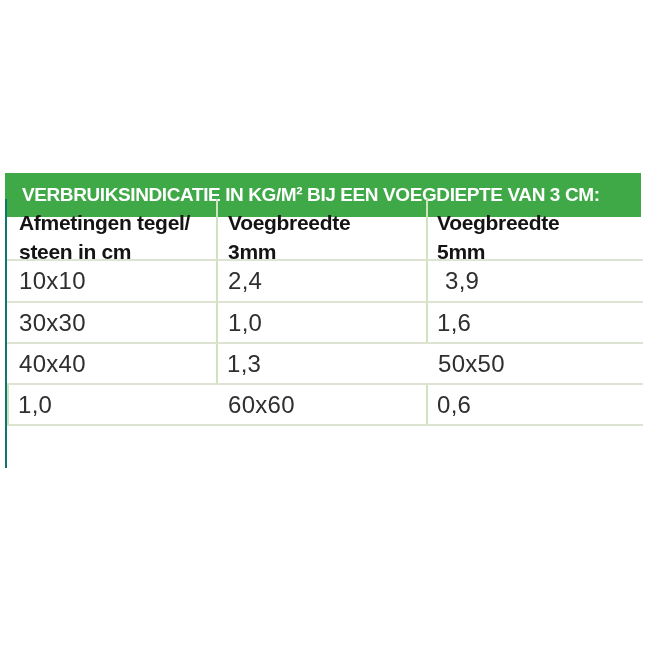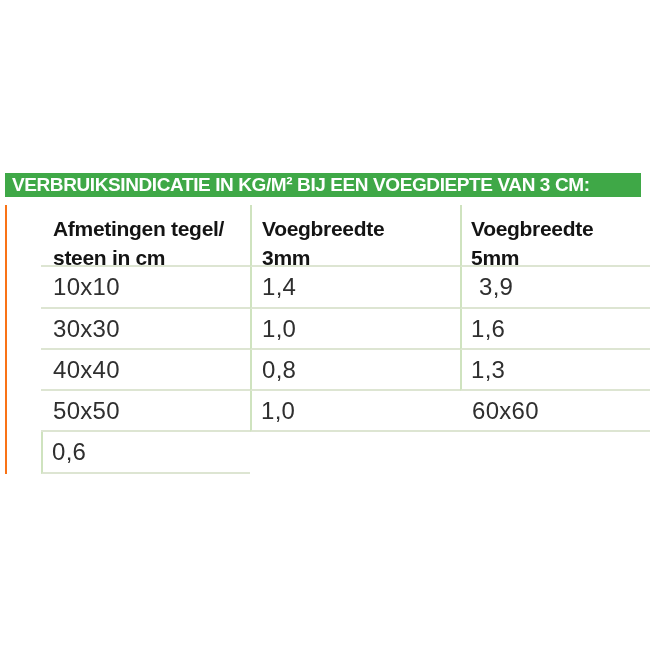--- a/index.html
+++ b/index.html
@@ -11,47 +11,46 @@
     overflow: hidden;
     font-family: "Liberation Sans", sans-serif;
   }
 
   
   .header-bar {
     position: absolute;
     left: 5px;
     top: 173px;
     width: 636px;
-    height: 24px;
+    height: 44px;
     background: #3fa847;
     display: flex;
     align-items: center;
     box-sizing: border-box;
-    padding-left: 7px;
+    padding-left: 17px;
   }
   .header-bar .title {
     color: #ffffff;
     font-size: 19px;
     font-weight: bold;
     letter-spacing: -0.4px;
     white-space: nowrap;
   }
 
   
   .tbl {
     position: absolute;
     left: 5px;
-    top: 205px;
+    top: 199px;
     width: 638px;
     box-sizing: border-box;
-    border-left: 2px solid #f97316;
+    border-left: 2px solid #0f766e;
     display: grid;
     grid-template-columns: 209px 210px 217px;
     grid-template-rows: 62px 42px 41px 41px 41px 42px;
-    padding-left: 34px;
   }
   .cell {
     box-sizing: border-box;
     border-bottom: 2px solid #dde5d2;
     display: flex;
     align-items: center;
     color: #2f2f2f;
     font-size: 24px;
     letter-spacing: 0.3px;
     padding-left: 12px;
@@ -95,29 +94,28 @@
     <div class="cell hcell c2">
       <span class="hline">Voegbreedte</span>
       <span class="hline">3mm</span>
     </div>
     <div class="cell hcell c3">
       <span class="hline">Voegbreedte</span>
       <span class="hline">5mm</span>
     </div>
 
     <div class="cell c1">10x10</div>
-    <div class="cell c2">1,4</div>
+    <div class="cell c2">2,4</div>
     <div class="cell c3 indent">3,9</div>
 
     <div class="cell c1">30x30</div>
     <div class="cell c2">1,0</div>
     <div class="cell c3">1,6</div>
 
     <div class="cell c1">40x40</div>
-    <div class="cell c2">0,8</div>
     <div class="cell c3">1,3</div>
 
     <div class="cell c1">50x50</div>
     <div class="cell c3">1,0</div>
 
     <div class="cell c1">60x60</div>
     <div class="cell c3">0,6</div>
 
   </div>
 </div>

